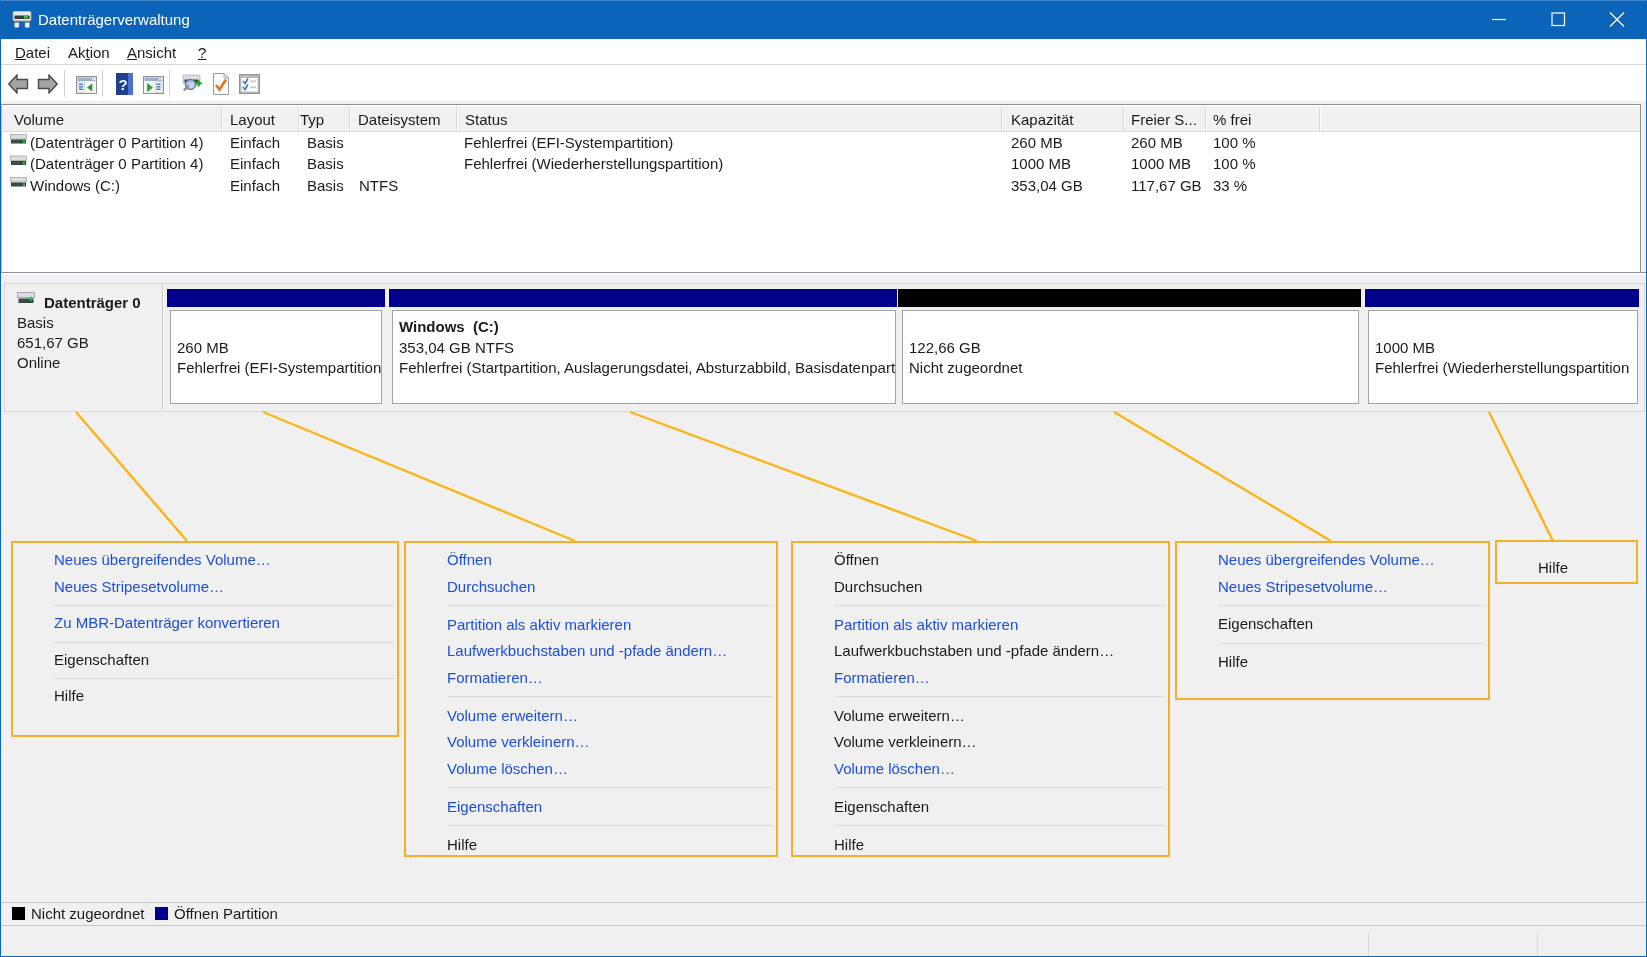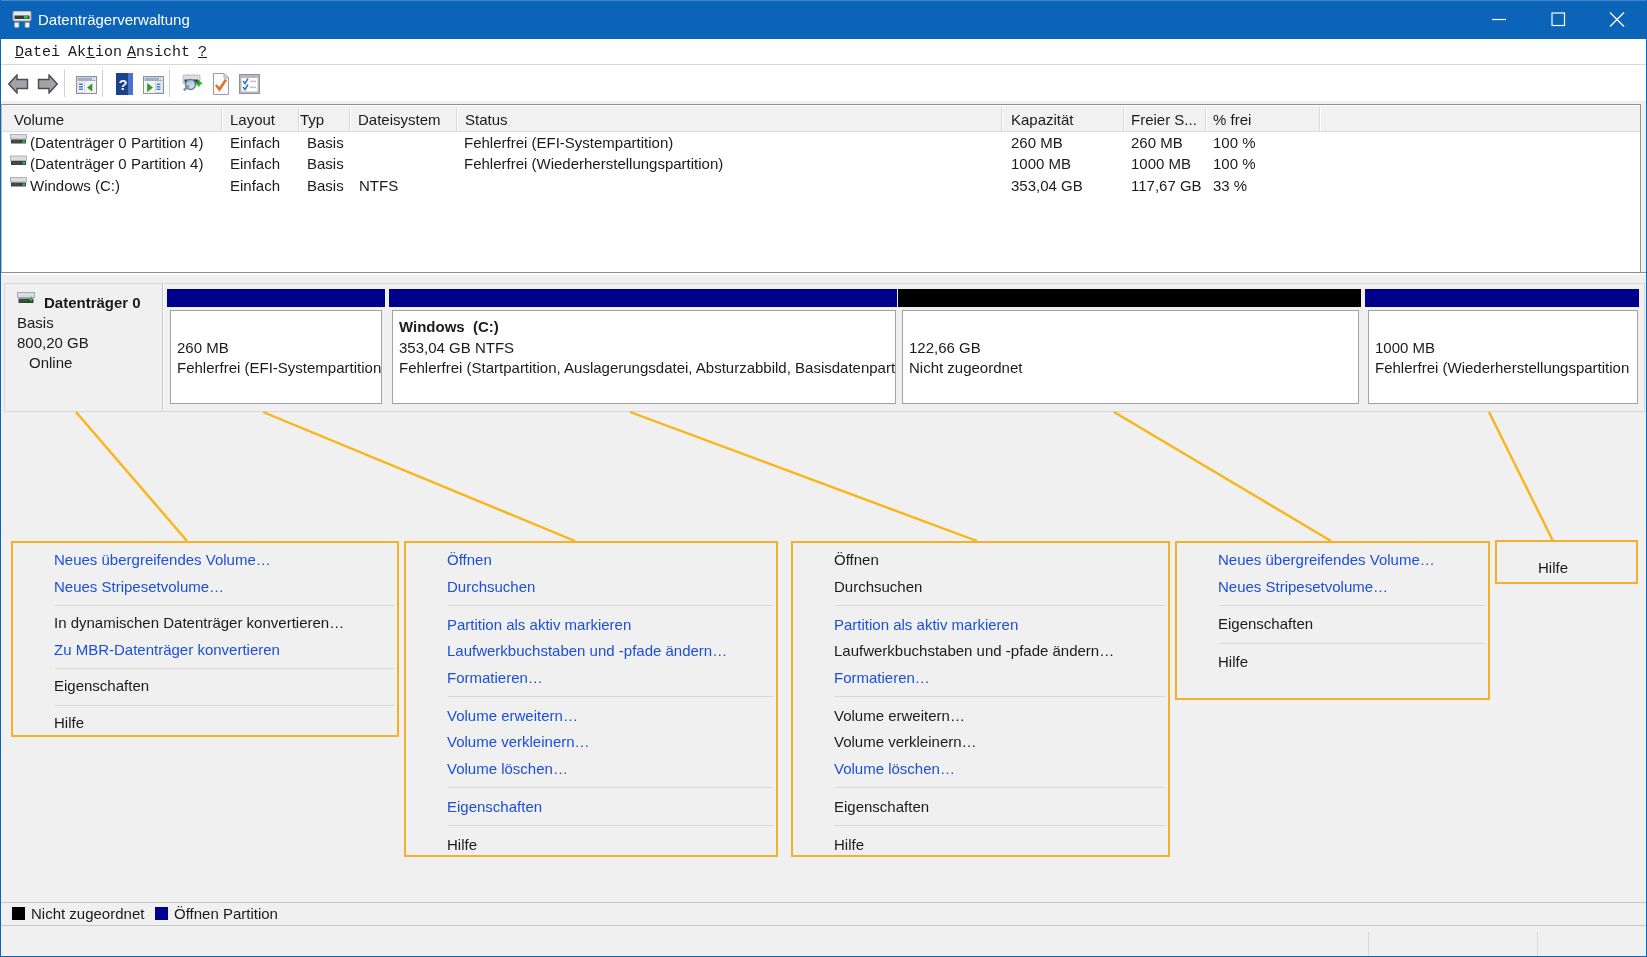--- a/index.html
+++ b/index.html
@@ -7,21 +7,21 @@
        font-family:"Liberation Sans", sans-serif;background:#f0f0f0;}
   .abs{position:absolute;}
   .txt{position:absolute;white-space:nowrap;font-size:15px;color:#1b1b1b;line-height:20px;}
   .dis{color:#9d9d9d;}
   
   #titlebar{left:0;top:0;width:1647px;height:39px;background:#0c64b9;}
   #titlebar .hl{position:absolute;left:0;top:0;width:100%;height:1px;background:#3f86cb;}
   #title-text{left:38px;top:11px;color:#ffffff;font-size:15px;}
   
   #menubar{left:1px;top:39px;width:1645px;height:25px;background:#ffffff;}
-  .menuitem{position:absolute;top:5px;font-size:15px;color:#1b1b1b;font-family:Liberation Mono, monospace;}
+  .menuitem{position:absolute;top:5px;font-size:15px;color:#1b1b1b;}
   
   #toolbar{left:1px;top:65px;width:1645px;height:36px;background:#ffffff;}
   .tsep{position:absolute;top:5px;width:1px;height:27px;background:#d0d0d0;}
   
   #listview{left:1px;top:104px;width:1638px;height:168px;background:#ffffff;border-top:1px solid #8b8f98;border-left:1px solid #b8bcc4;border-right:1px solid #8b8f98;}
   #lvheader{position:absolute;left:0;top:1px;width:100%;height:25px;background:#f1f1f1;border-bottom:1px solid #dcdcdc;}
   .hsep{position:absolute;top:1px;height:24px;width:1px;background:#d9d9d9;border-right:1px solid #ffffff;}
   .htxt{position:absolute;top:5px;font-size:15px;color:#1b1b1b;white-space:nowrap;}
   
   #lower{left:1px;top:272px;width:1645px;height:684px;background:#f0f0f0;border-top:1px solid #8b8f98;}
@@ -217,22 +217,22 @@
   <div id="disklabel-sep"></div>
 
   <svg class="abs" style="left:16px;top:20px" width="18" height="12" viewBox="0 0 18 12">
     <rect x="0.5" y="0.5" width="17" height="5" fill="#dcdce4" stroke="#9a9aa2" stroke-width="0.8"></rect>
     <rect x="1.5" y="6.5" width="15" height="4.5" fill="#3c3c46"></rect>
     <rect x="2.5" y="7.8" width="8" height="2" fill="#2f5f2f"></rect>
     <path d="M13 7 h1.6 v-1.6 h1.6 V7 h1.6 v1.6 h-1.6 v1.6 h-1.6 V8.6 H13 Z" fill="#20c030" transform="scale(0.9)"></path>
   </svg>
   <div class="txt" style="left:43px;top:21px;font-weight:bold">Datenträger 0</div>
   <div class="txt" style="left:16px;top:41px">Basis</div>
-  <div class="txt" style="left:16px;top:61px">800,20 GB</div>
-  <div class="txt" style="left:28px;top:81px">Online</div>
+  <div class="txt" style="left:16px;top:61px">651,67 GB</div>
+  <div class="txt" style="left:16px;top:81px">Online</div>
 
   <div class="navybar" style="left:166px;top:17px;width:218px"></div>
   <div class="navybar" style="left:388px;top:17px;width:508px"></div>
   <div class="navybar" style="left:897px;top:17px;width:463px;background:#000000"></div>
   <div class="navybar" style="left:1364px;top:17px;width:274px"></div>
 
   <div class="whitebox" style="left:169px;top:38px;width:210px">
     <div class="boxline" style="top:28px">260 MB</div>
     <div class="boxline" style="top:48px">Fehlerfrei (EFI-Systempartition</div>
   </div>
@@ -258,21 +258,20 @@
       <line x1="1113" y1="140" x2="1330" y2="269"></line>
       <line x1="1488" y1="140" x2="1552" y2="269"></line>
     </g>
   </svg>
 </div>
 
 <div class="menu" style="left:11px;top:541px;width:388px;height:196px">
   <div class="mi dis">Neues übergreifendes Volume…</div>
   <div class="mi dis">Neues Stripesetvolume…</div>
   <div class="msep s10"></div>
-  <div class="mi">In dynamischen Datenträger konvertieren…</div>
   <div class="mi dis">Zu MBR-Datenträger konvertieren</div>
   <div class="msep s10"></div>
   <div class="mi">Eigenschaften</div>
   <div class="msep s10"></div>
   <div class="mi">Hilfe</div>
 </div>
 
 <div class="menu" style="left:404px;top:541px;width:374px;height:316px">
   <div class="mi dis">Öffnen</div>
   <div class="mi dis">Durchsuchen</div>

